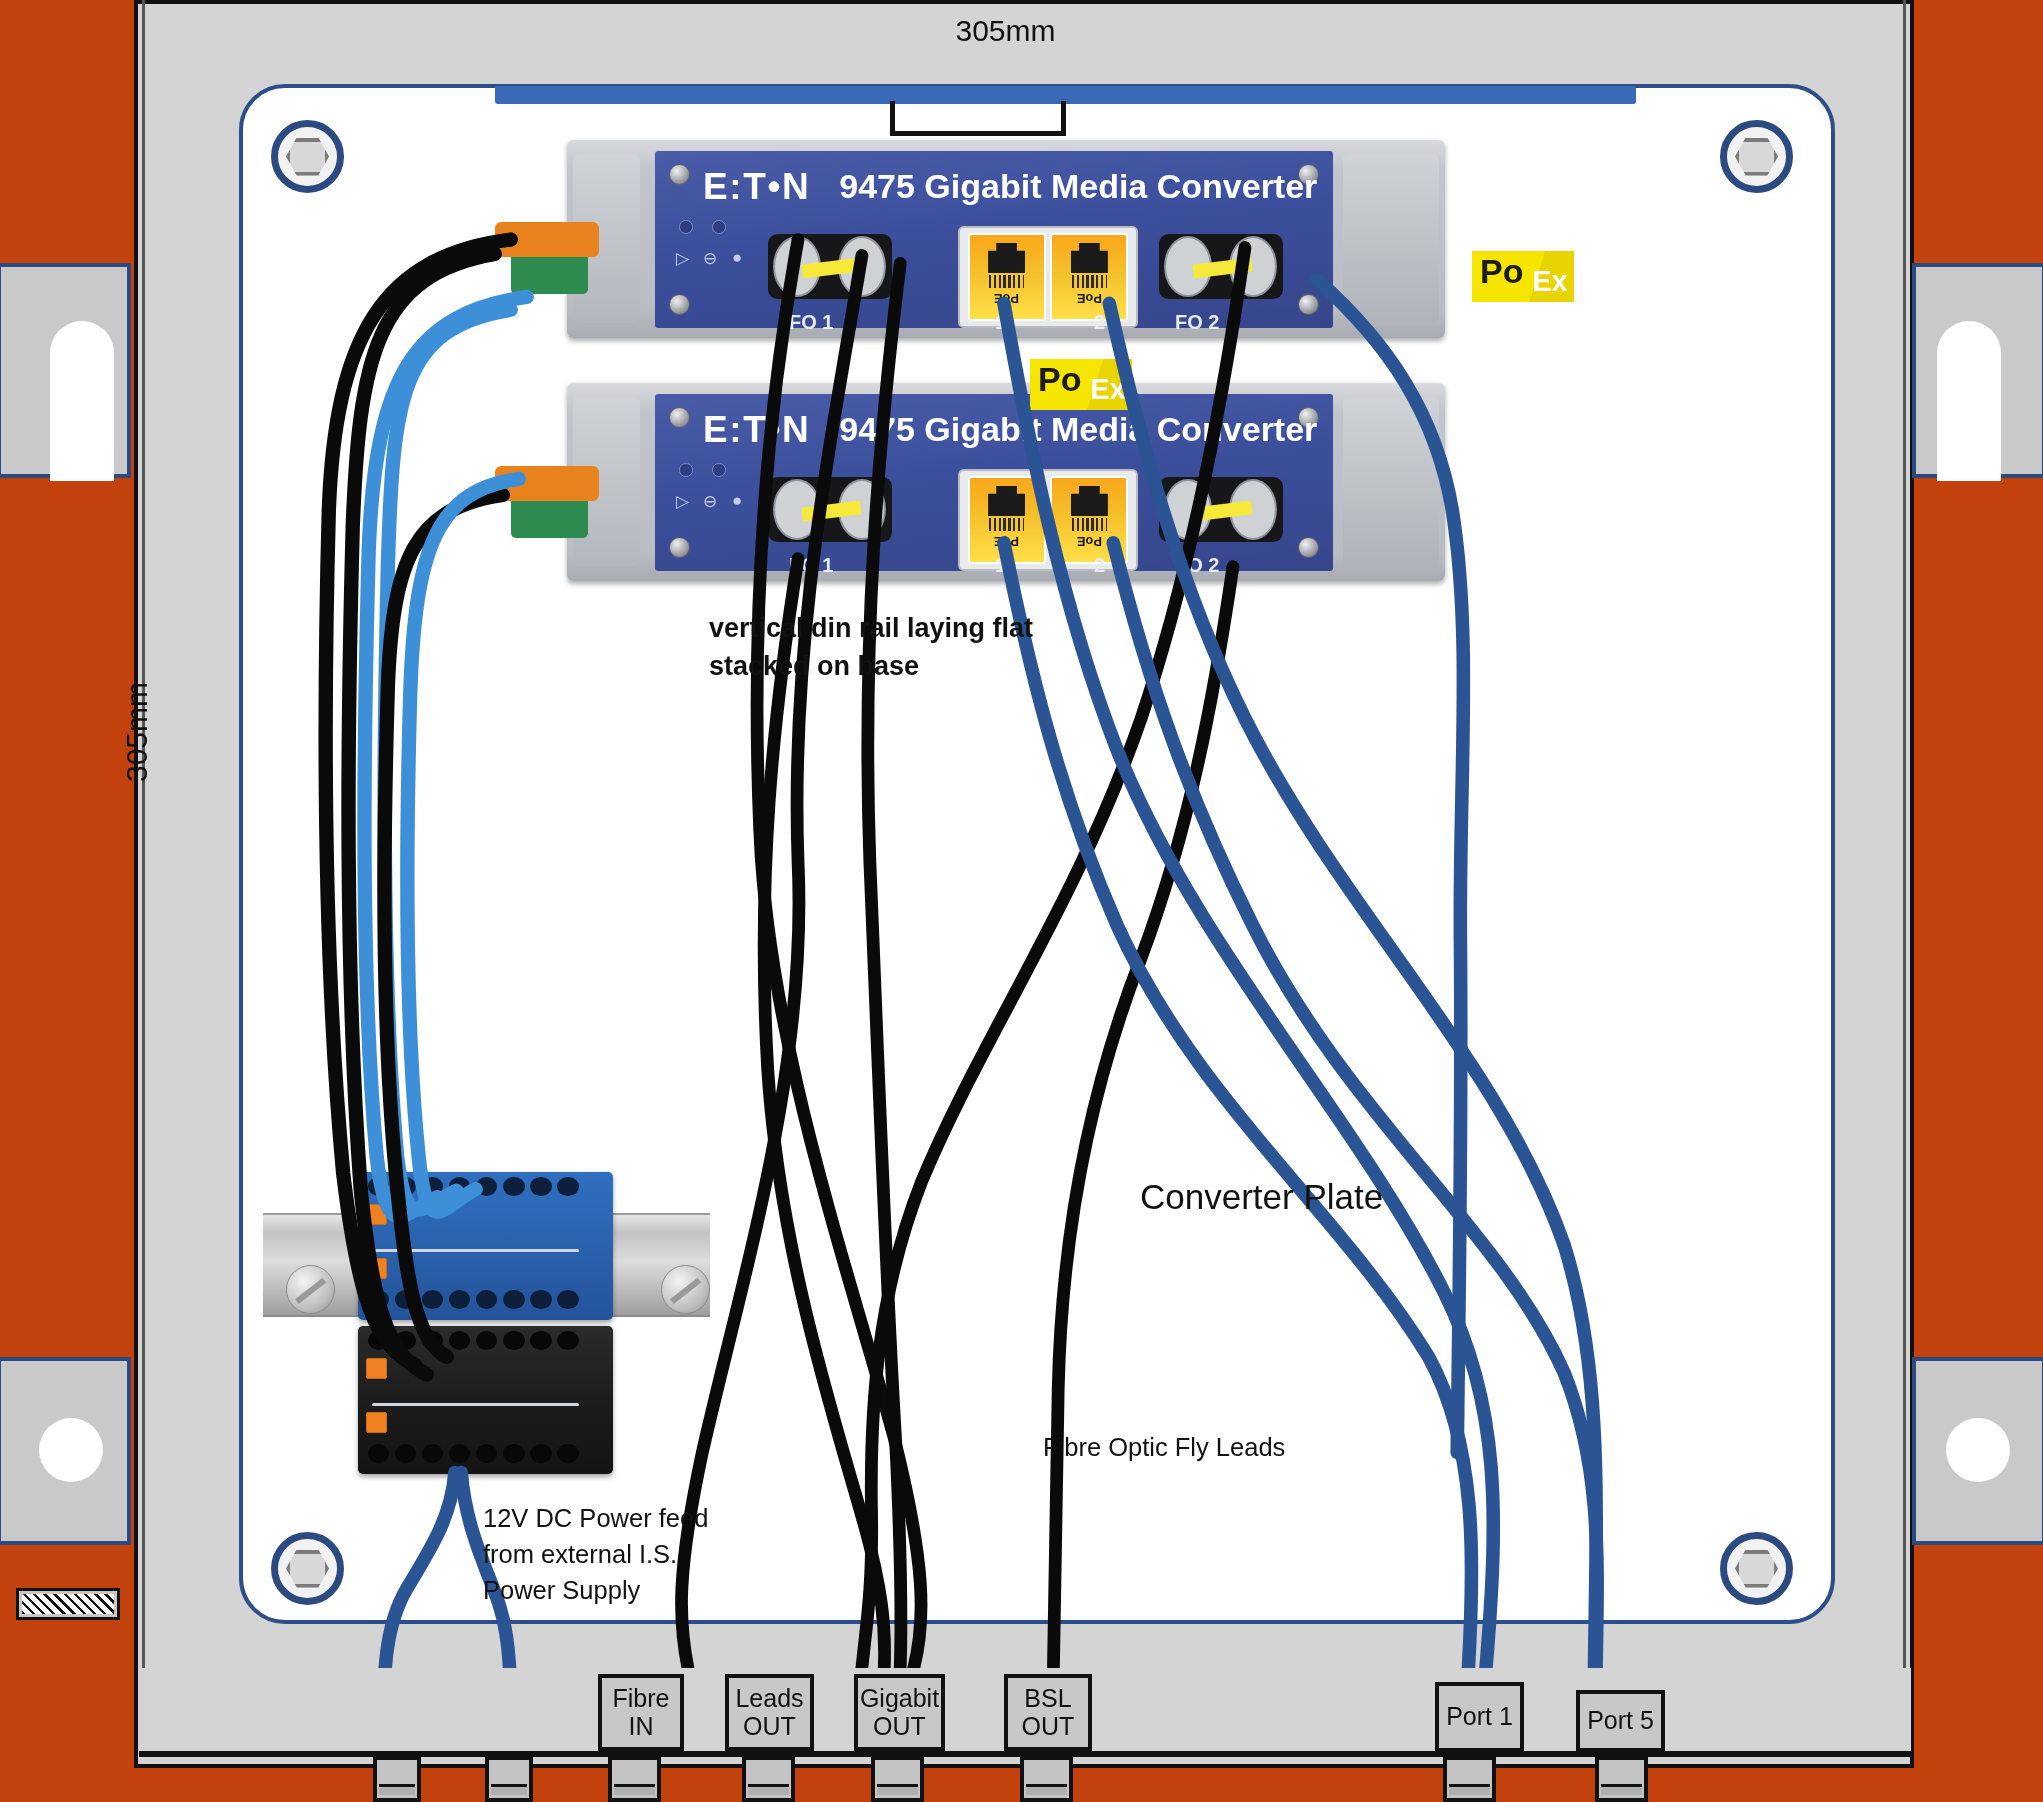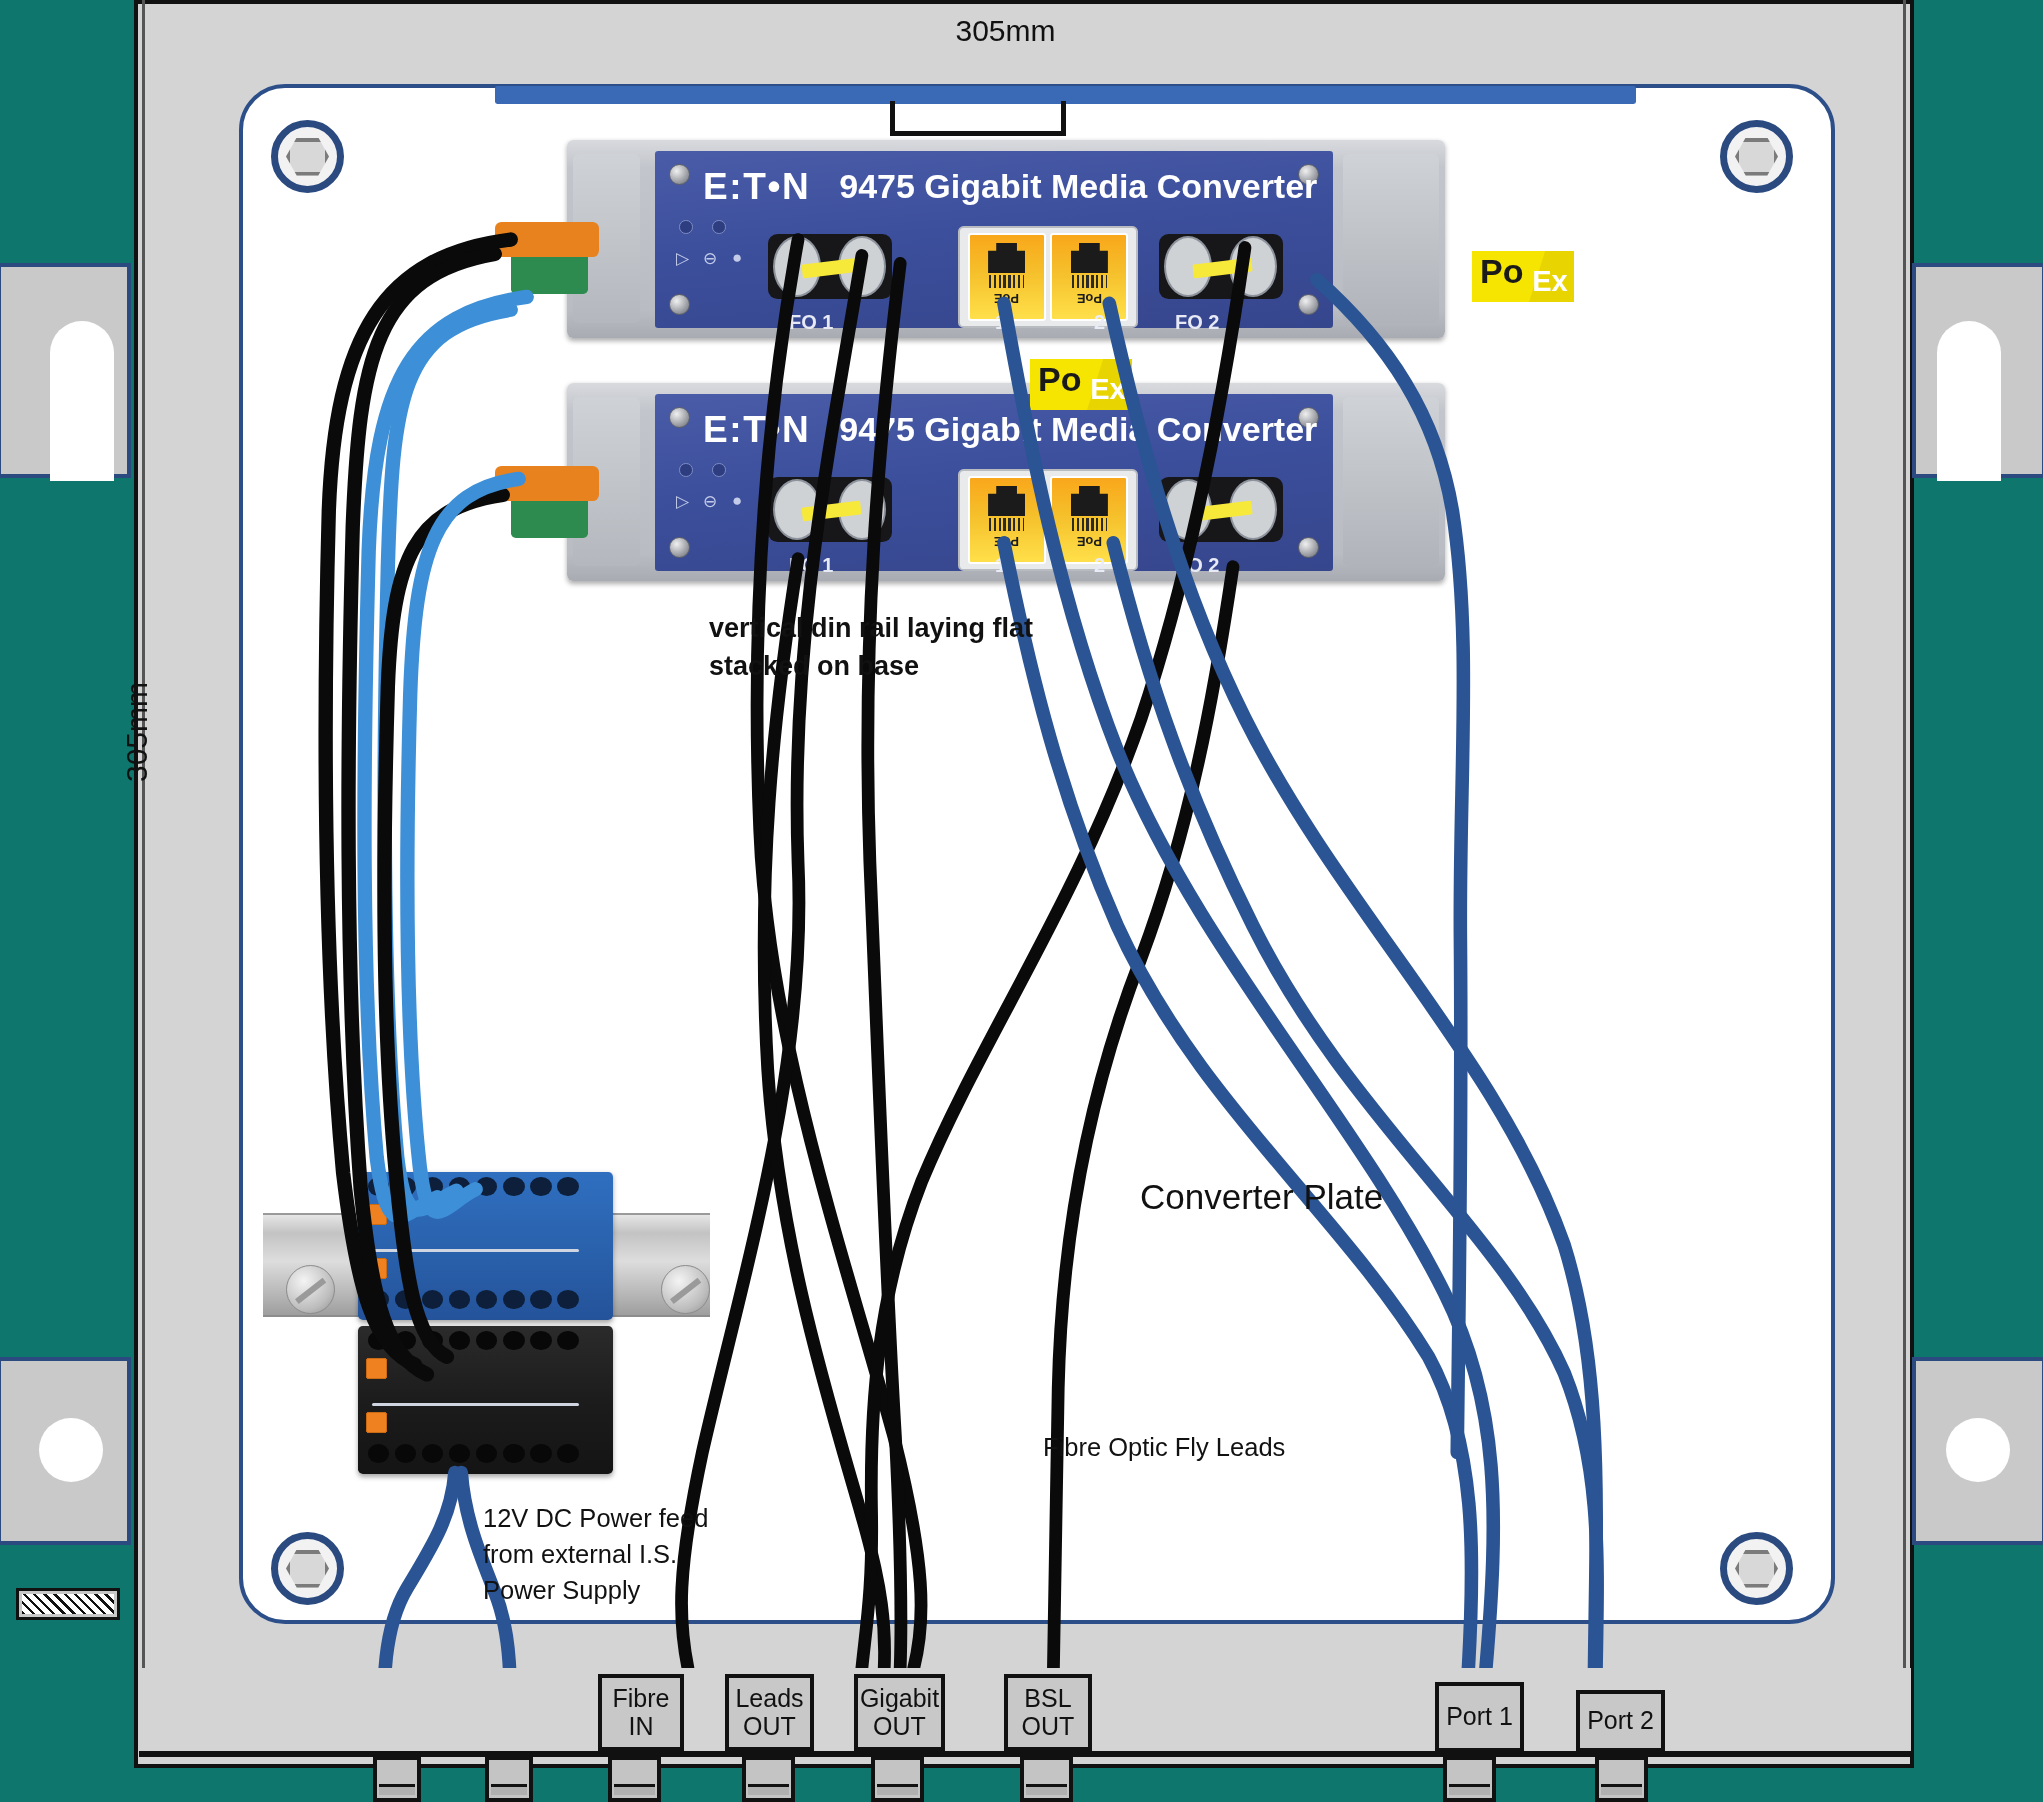--- a/index.html
+++ b/index.html
@@ -1,18 +1,18 @@
 <!DOCTYPE html>
 <html style="font-size:12.8px"><head>
 <meta charset="utf-8">
 <style>
   html,body{margin:0;padding:0;background:#ffffff;}
   body{font-family:"Liberation Sans", sans-serif;}
 
-  #root{position:relative;width:2043px;height:1803px;background:#0f766e;overflow:hidden;}
+  #root{position:relative;width:2043px;height:1803px;background:#c2410c;overflow:hidden;}
 
   
   .enclosure-outer{position:absolute;left:134px;top:0px;width:1780px;height:1768px;
       background:#d4d4d4;border:4.8px solid #111;box-sizing:border-box;}
   .enclosure-inner-line{position:absolute;left:142px;top:0px;width:1764px;height:1756px;
       border-left:3.2px solid #555;border-right:3.2px solid #555;box-sizing:border-box;}
 
   
   .plate{position:absolute;left:239px;top:84px;width:1596px;height:1540px;
       background:#ffffff;border:4px solid #2c4f8a;border-radius:46px;box-sizing:border-box;}
@@ -468,21 +468,21 @@
     <span>OUT</span>
   </div>
   <div class="glandlabel" style="left:1004px;top:1674px;width:88px;height:77px;">
     <span>BSL</span>
     <span>OUT</span>
   </div>
   <div class="glandlabel" style="left:1435px;top:1682px;width:89px;height:70px;">
     <span>Port 1</span>
   </div>
   <div class="glandlabel" style="left:1576px;top:1690px;width:89px;height:62px;">
-    <span>Port 2</span>
+    <span>Port 5</span>
   </div>
 
   <div class="gland" style="left:373px;top:1756px;width:48px;height:46px;">
       <div class="ring"></div>
     </div>
   <div class="gland" style="left:485px;top:1756px;width:48px;height:46px;">
       <div class="ring"></div>
     </div>
   <div class="gland" style="left:608px;top:1756px;width:53px;height:46px;">
       <div class="ring"></div>

